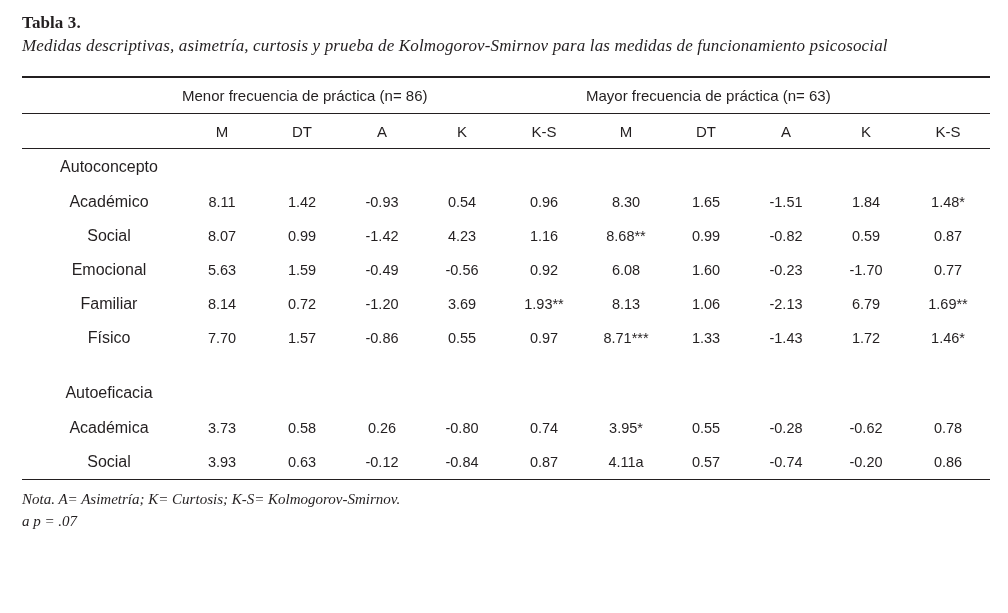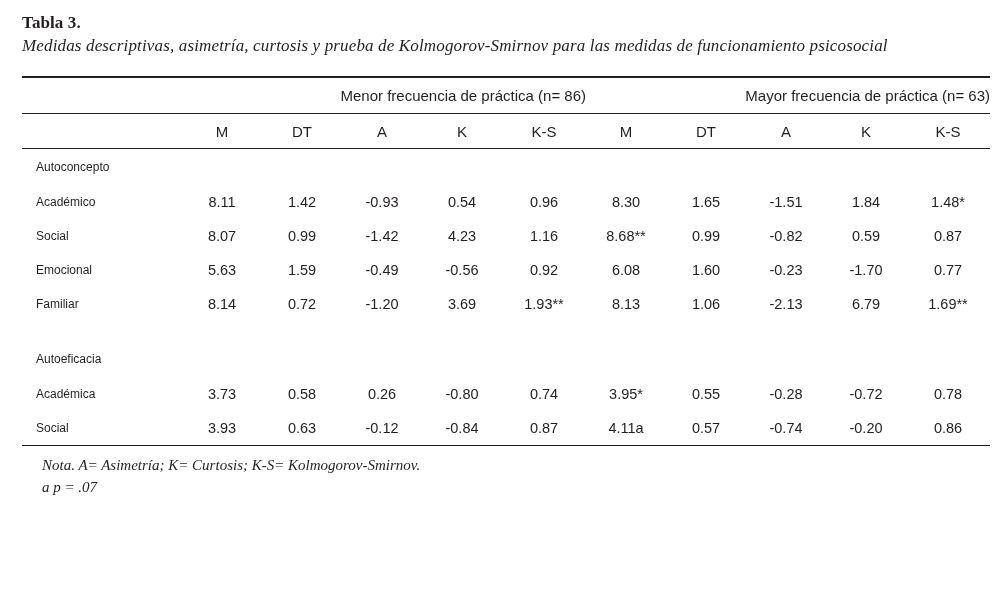--- a/index.html
+++ b/index.html
@@ -64,63 +64,63 @@
   col.c-label { width: 160px; }
   col.c-num   { width: 80px;  }
   col.c-num-l { width: 84px;  }
 
   
   .rule-top td   { border-top: 2px solid #231f20; height: 0; font-size:0; line-height:0;}
   .rule-mid td   { border-top: 1.4px solid #231f20; height: 0; font-size:0; line-height:0;}
   .rule-bot td   { border-top: 1.4px solid #231f20; height: 0; font-size:0; line-height:0;}
 
   tr.group-head td {
-    text-align: right;
+    text-align: left;
     font-size: 15px;
     padding: 9px 0 9px 0;
     color: #231f20;
   }
   tr.col-head td {
     text-align: center;
     font-size: 15px;
     padding: 9px 0 8px 0;
     color: #231f20;
   }
   tr.data-row td {
     height: 34px;
     text-align: center;
     color: #231f20;
     font-size: 14.5px;
   }
   tr.data-row td.lbl,
   tr.section-row td.lbl {
-    text-align: left;
+    text-align: center;
     padding-left: 14px;
-    font-size: 12px;
+    font-size: 16px;
   }
   tr.section-row td {
     height: 36px;
     color: #231f20;
   }
   tr.spacer-row td {
     height: 20px;
     font-size: 0;
     line-height: 0;
   }
 
   
   .notes {
     margin-top: 9px;
     font-family: "Liberation Serif", serif;
     font-style: italic;
     font-size: 15px;
     color: #231f20;
     line-height: 1.45;
   }
-  .notes div { white-space: nowrap; margin-left: 20px; }
+  .notes div { white-space: nowrap; }
 </style>
 </head>
 <body>
 
 <div class="page">
 
   <div class="caption-block">
     <div class="table-number">Tabla 3.</div>
     <div class="table-title">Medidas  descriptivas, asimetría, curtosis y prueba  de  Kolmogorov-Smirnov  para  las  medidas de funcionamiento psicosocial</div>
   </div>
@@ -217,38 +217,51 @@
             <td>0.72</td>
             <td>-1.20</td>
             <td>3.69</td>
             <td>1.93**</td>
             <td>8.13</td>
             <td>1.06</td>
             <td>-2.13</td>
             <td>6.79</td>
             <td>1.69**</td>
           </tr>
+          <tr class="data-row">
+            <td class="lbl">Físico</td>
+            <td>7.70</td>
+            <td>1.57</td>
+            <td>-0.86</td>
+            <td>0.55</td>
+            <td>0.97</td>
+            <td>8.71***</td>
+            <td>1.33</td>
+            <td>-1.43</td>
+            <td>1.72</td>
+            <td>1.46*</td>
+          </tr>
           <tr class="spacer-row">
             <td colspan="11"></td>
           </tr>
           <tr class="section-row">
             <td class="lbl">Autoeficacia</td>
             <td colspan="10"></td>
           </tr>
           <tr class="data-row">
             <td class="lbl">Académica</td>
             <td>3.73</td>
             <td>0.58</td>
             <td>0.26</td>
             <td>-0.80</td>
             <td>0.74</td>
             <td>3.95*</td>
             <td>0.55</td>
             <td>-0.28</td>
-            <td>-0.72</td>
+            <td>-0.62</td>
             <td>0.78</td>
           </tr>
           <tr class="data-row">
             <td class="lbl">Social</td>
             <td>3.93</td>
             <td>0.63</td>
             <td>-0.12</td>
             <td>-0.84</td>
             <td>0.87</td>
             <td>4.11a</td>

